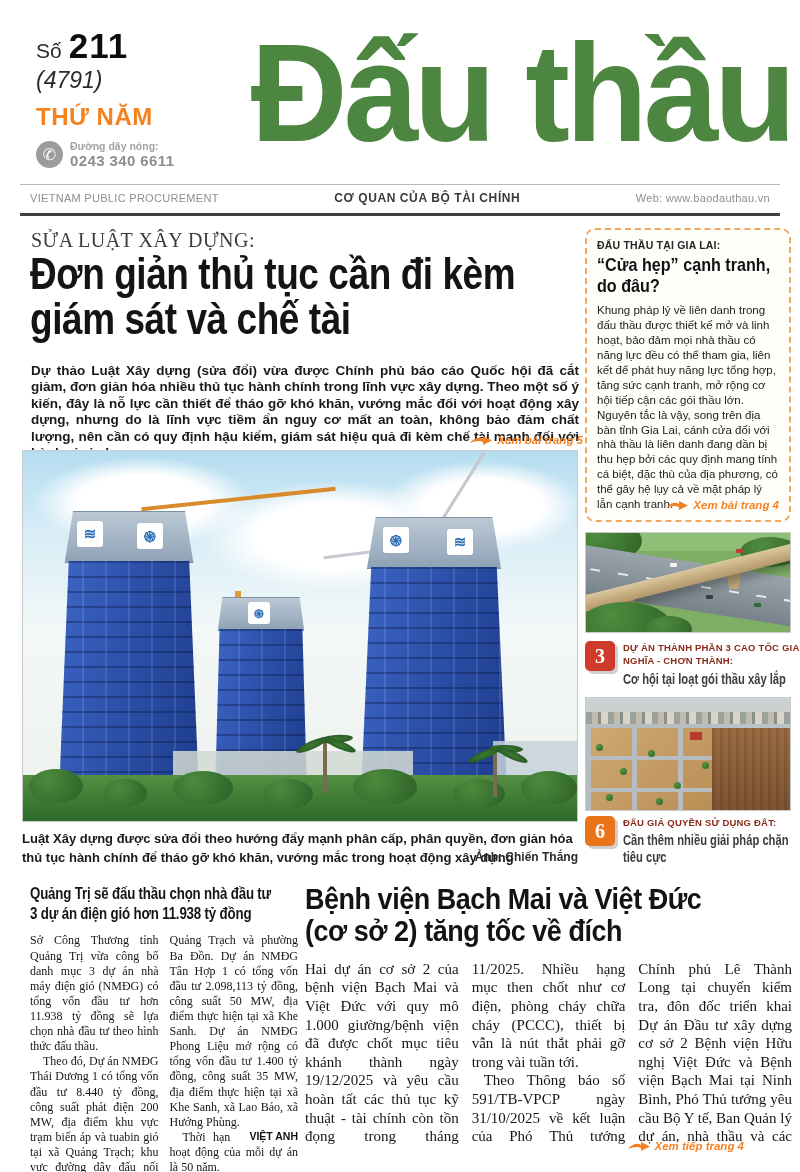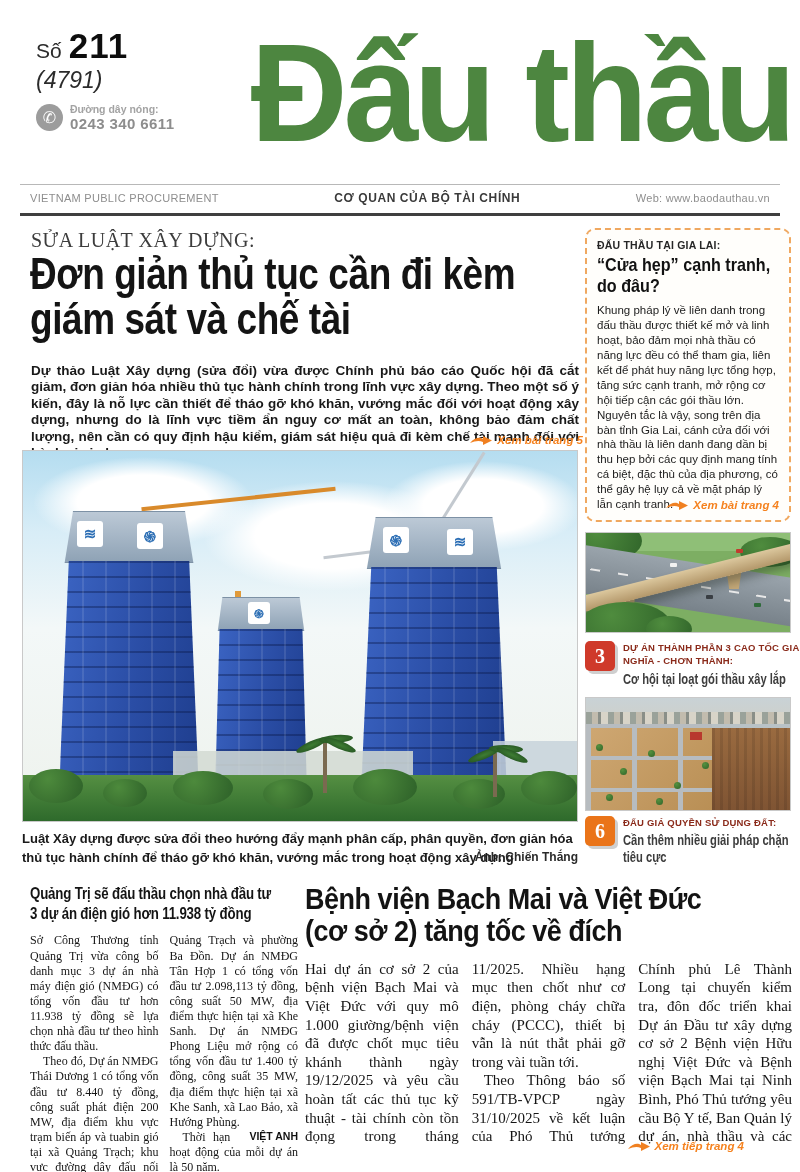--- a/index.html
+++ b/index.html
@@ -144,20 +144,21 @@
 </head>
 <body>
 
 <div class="page">
 
   <div class="mast-left">
     <div class="issue-line">
       <span>Số</span><span class="num">211</span>
     </div>
     <div class="code">(4791)</div>
+    <div class="weekday">THỨ NĂM</div>
     <div class="hotline">
       <span class="phone-icon">✆</span>
       <span>
         <span class="hl-label" style="display:block">Đường dây nóng:</span>
         <span class="hl-num" style="display:block">0243 340 6611</span>
       </span>
     </div>
   </div>
   <div class="logo">Đấu thầu</div>
 

